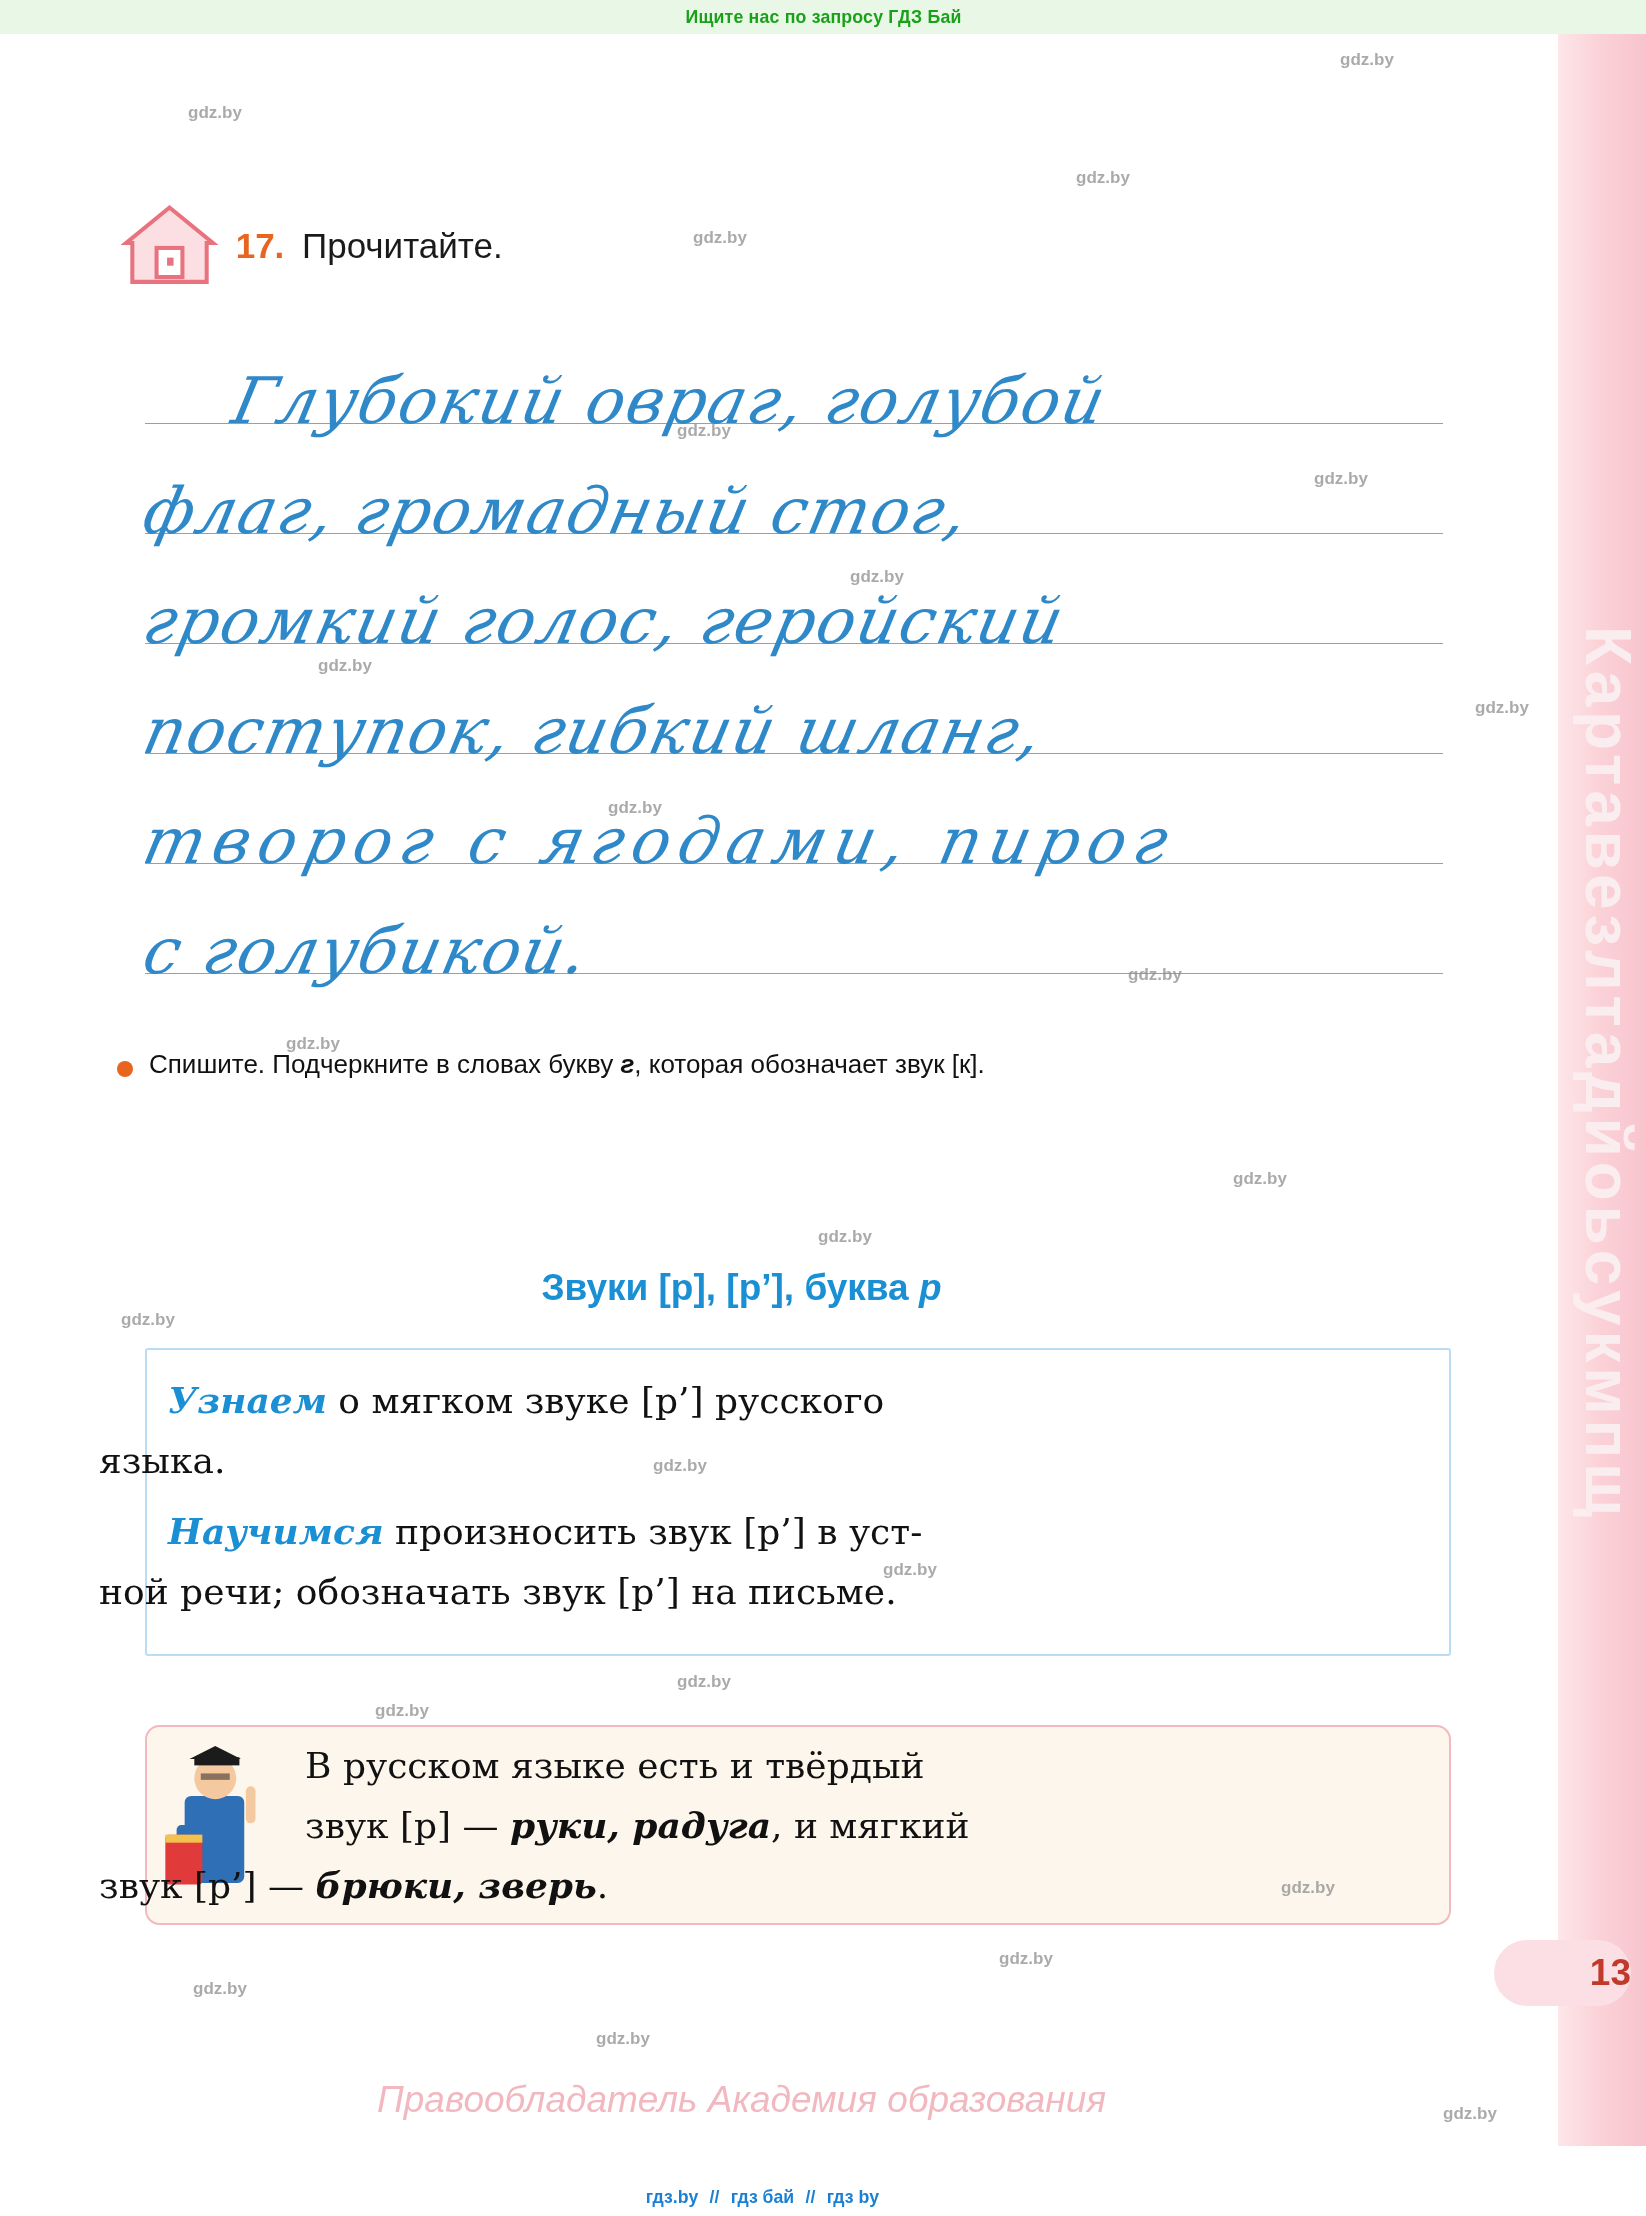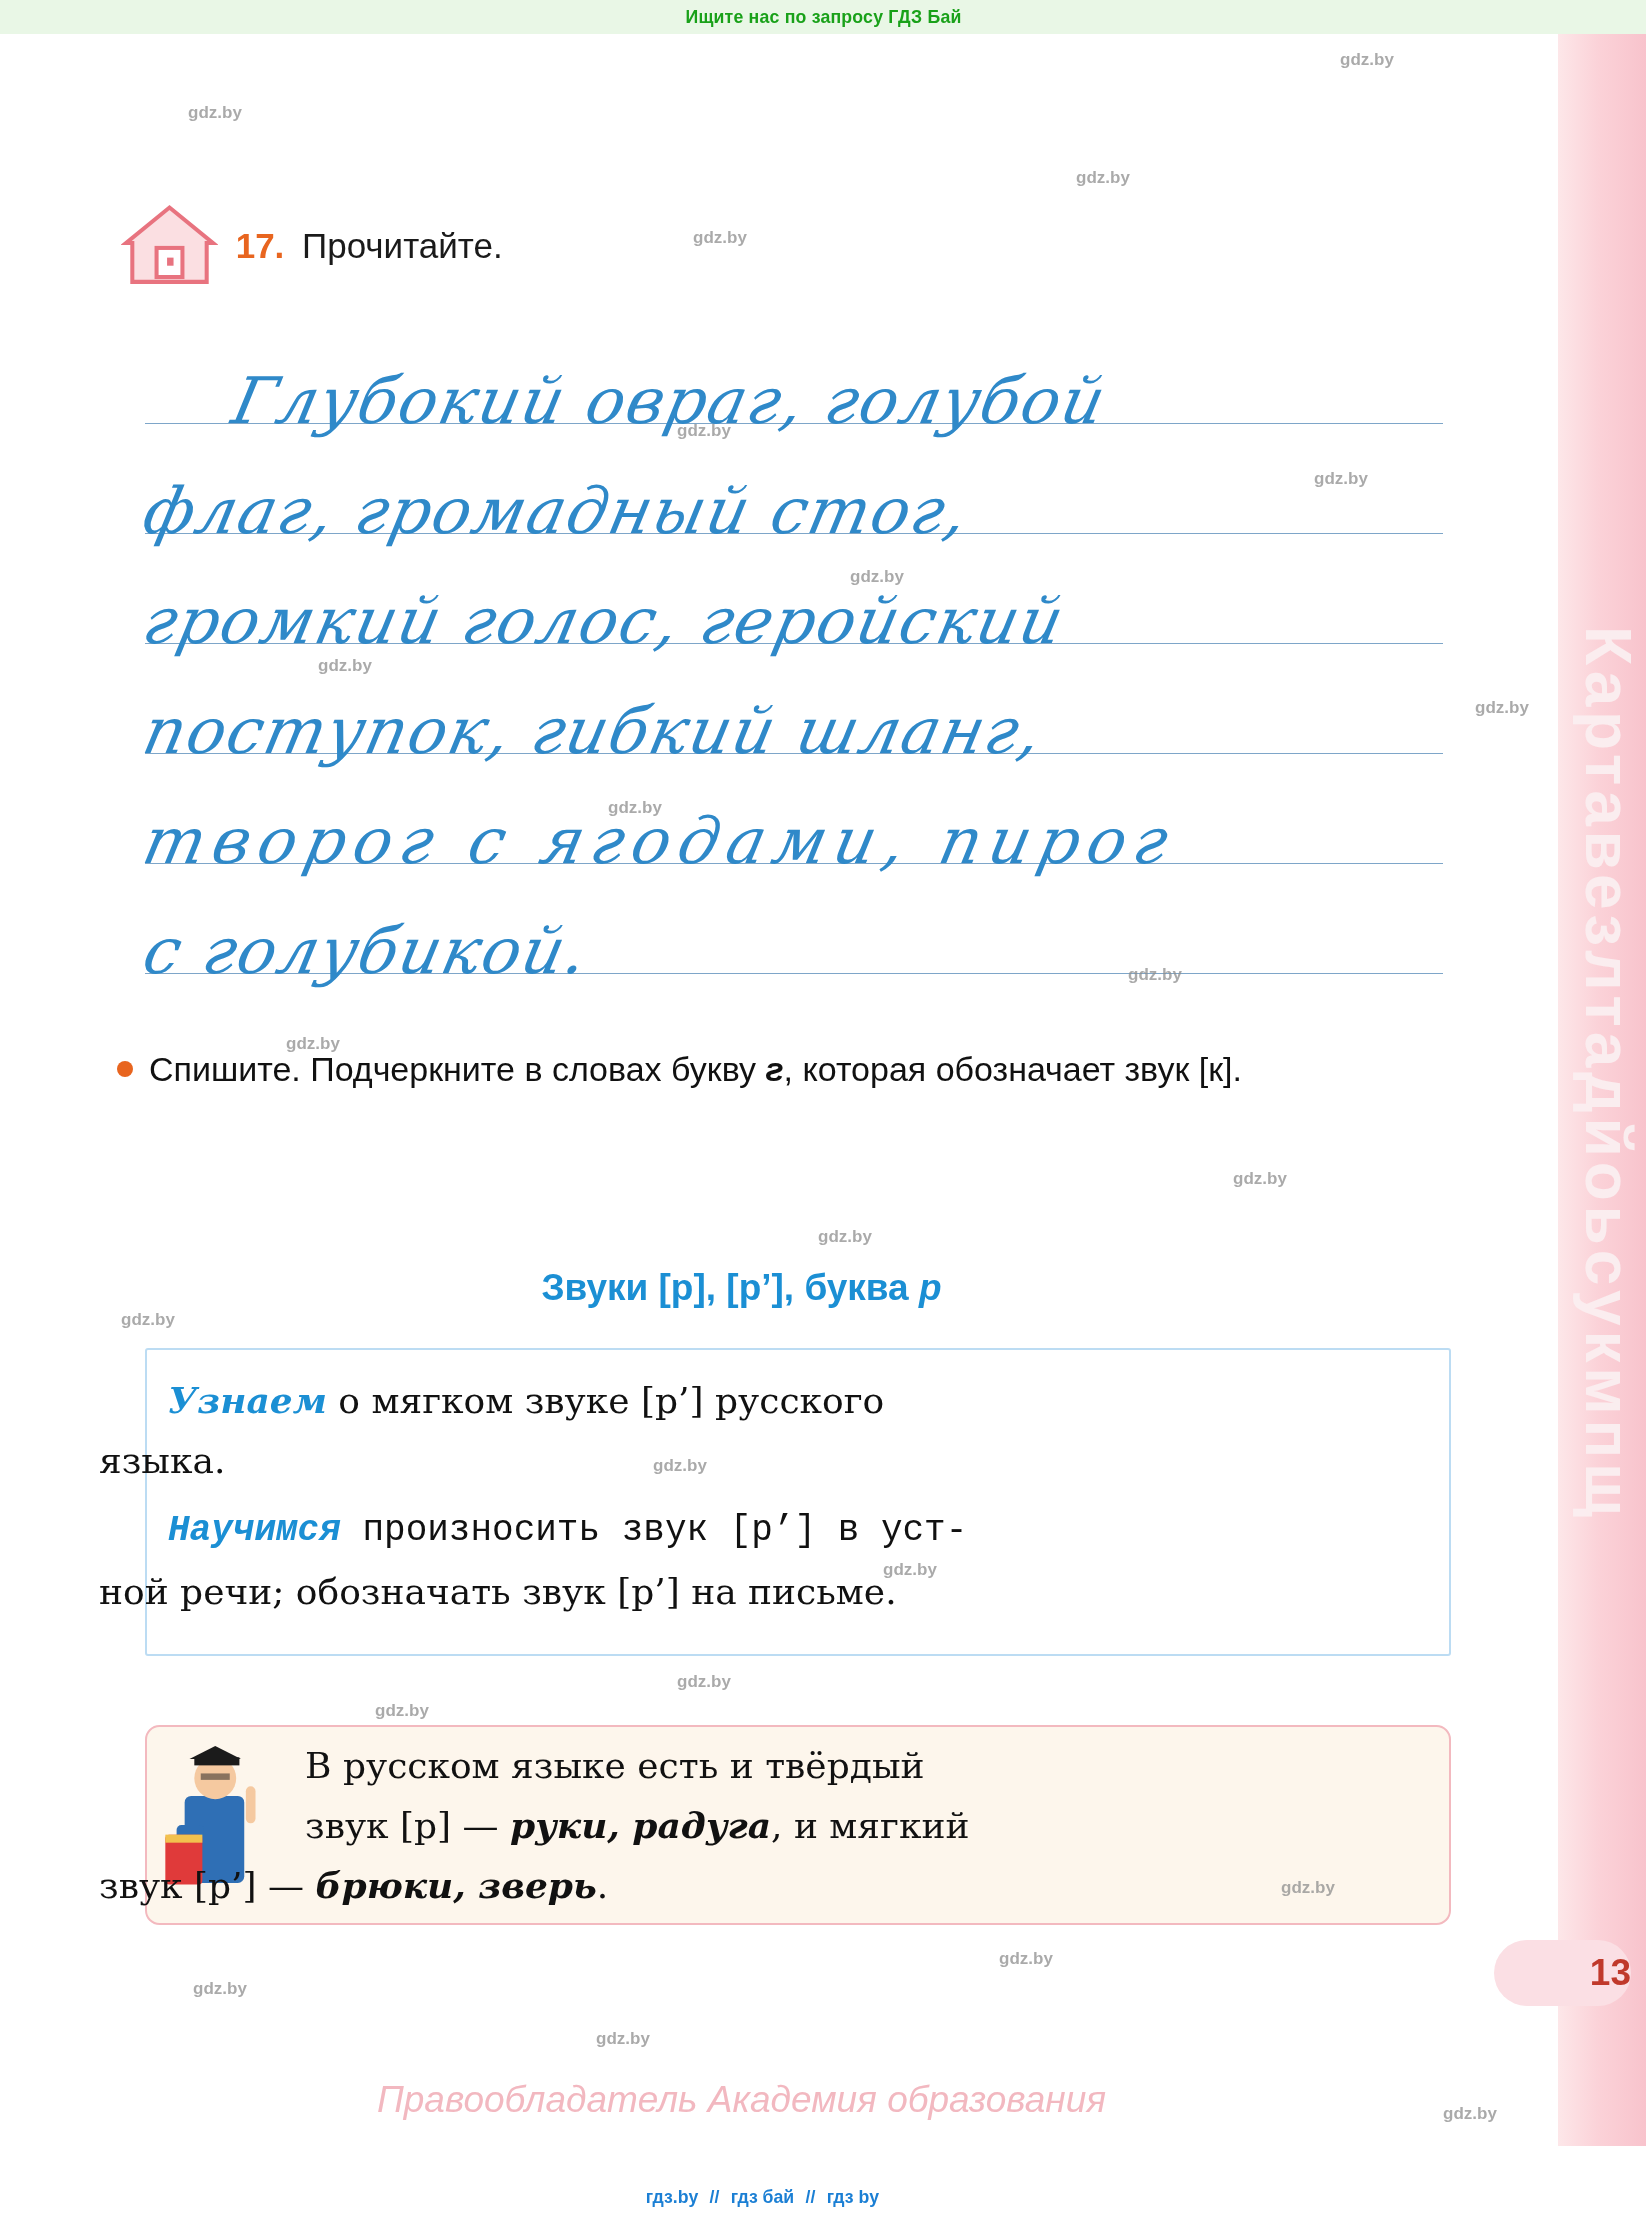--- a/index.html
+++ b/index.html
@@ -149,21 +149,21 @@
   }
   .hand-line .txt.indent { padding-left: 89px; }
   .hand-line .txt.sp { letter-spacing: 8px; }
 
   
   .bullet-task {
     position: absolute;
     left: 149px;
     top: 1048px;
     width: 1322px;
-    font-size: 34px;
+    font-size: 26px;
     color: #111;
     line-height: 1.28;
   }
   .bullet-dot {
     position: absolute;
     left: -32px;
     top: 13px;
     width: 16px; height: 16px;
     border-radius: 50%;
     background: #e8651f;
@@ -302,21 +302,21 @@
 
 <div class="section-title">
   <span>Звуки [р], [р’], буква </span><i>р</i>
 </div>
 
 <div class="info-box">
   <div class="line" style="left:21px; top:29px;">
     <span class="kw">Узнаем</span><span> о мягком звуке [р’] русского</span>
   </div>
   <div class="line" style="left:-48px; top:90px;">языка.</div>
-  <div class="line" style="left:21px; top:160px;font-family:Liberation Mono, monospace;">
+  <div class="line" style="left:21px; top:160px;">
     <span class="kw">Научимся</span><span> произносить звук [р’] в уст-</span>
   </div>
   <div class="line" style="left:-48px; top:221px;">ной речи; обозначать звук [р’] на письме.</div>
 </div>
 
 <div class="rule-box">
   <div class="prof-icon">
     <svg width="121" height="153" viewBox="0 0 150 190">
       <rect x="28" y="72" width="74" height="108" rx="8" fill="#2f6fb5"></rect>
       <rect x="18" y="108" width="34" height="72" rx="6" fill="#2f6fb5"></rect>

